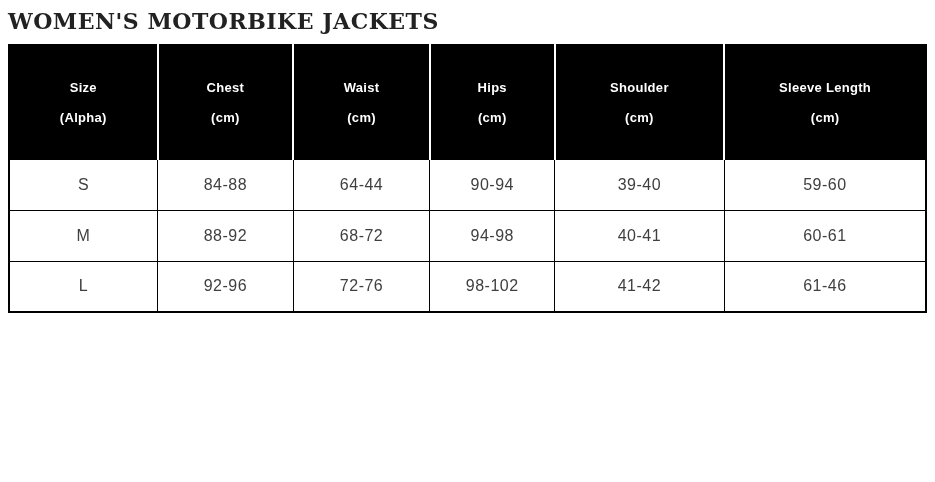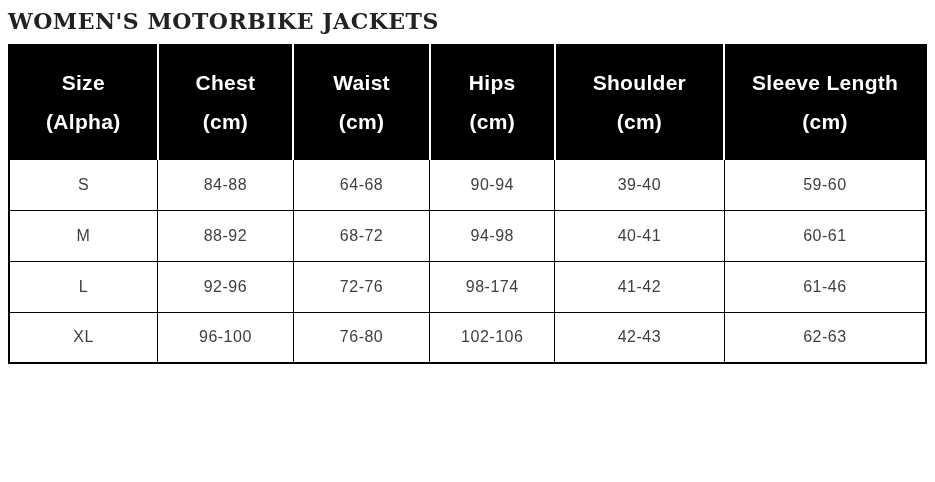--- a/index.html
+++ b/index.html
@@ -35,21 +35,21 @@
   col.c-size{width:16.2%;}
   col.c-chest{width:14.8%;}
   col.c-waist{width:14.9%;}
   col.c-hips{width:13.6%;}
   col.c-shoulder{width:18.5%;}
   col.c-sleeve{width:22.0%;}
   thead th{
     background:var(--header-bg);
     color:var(--header-text);
     height:114px;
-    font-size:21px;
+    font-size:13px;
     font-weight:700;
     text-align:center;
     vertical-align:middle;
     border-right:2px solid #ffffff;
     letter-spacing:0.3px;
   }
   thead th:last-child{border-right:none;}
   thead .hdr-line1{display:block;margin-bottom:15px;}
   thead .hdr-line2{display:block;}
   tbody td{
@@ -103,44 +103,36 @@
         <th>
           <span class="hdr-line1">Sleeve Length</span>
           <span class="hdr-line2">(cm)</span>
         </th>
       </tr>
     </thead>
     <tbody>
       <tr>
         <td>S</td>
         <td>84-88</td>
-        <td>64-68</td>
+        <td>64-44</td>
         <td>90-94</td>
         <td>39-40</td>
         <td>59-60</td>
       </tr>
       <tr>
         <td>M</td>
         <td>88-92</td>
         <td>68-72</td>
         <td>94-98</td>
         <td>40-41</td>
         <td>60-61</td>
       </tr>
       <tr>
         <td>L</td>
         <td>92-96</td>
         <td>72-76</td>
-        <td>98-174</td>
+        <td>98-102</td>
         <td>41-42</td>
         <td>61-46</td>
-      </tr>
-      <tr>
-        <td>XL</td>
-        <td>96-100</td>
-        <td>76-80</td>
-        <td>102-106</td>
-        <td>42-43</td>
-        <td>62-63</td>
       </tr>
     </tbody>
   </table>
 </div>
 
 </body></html>

